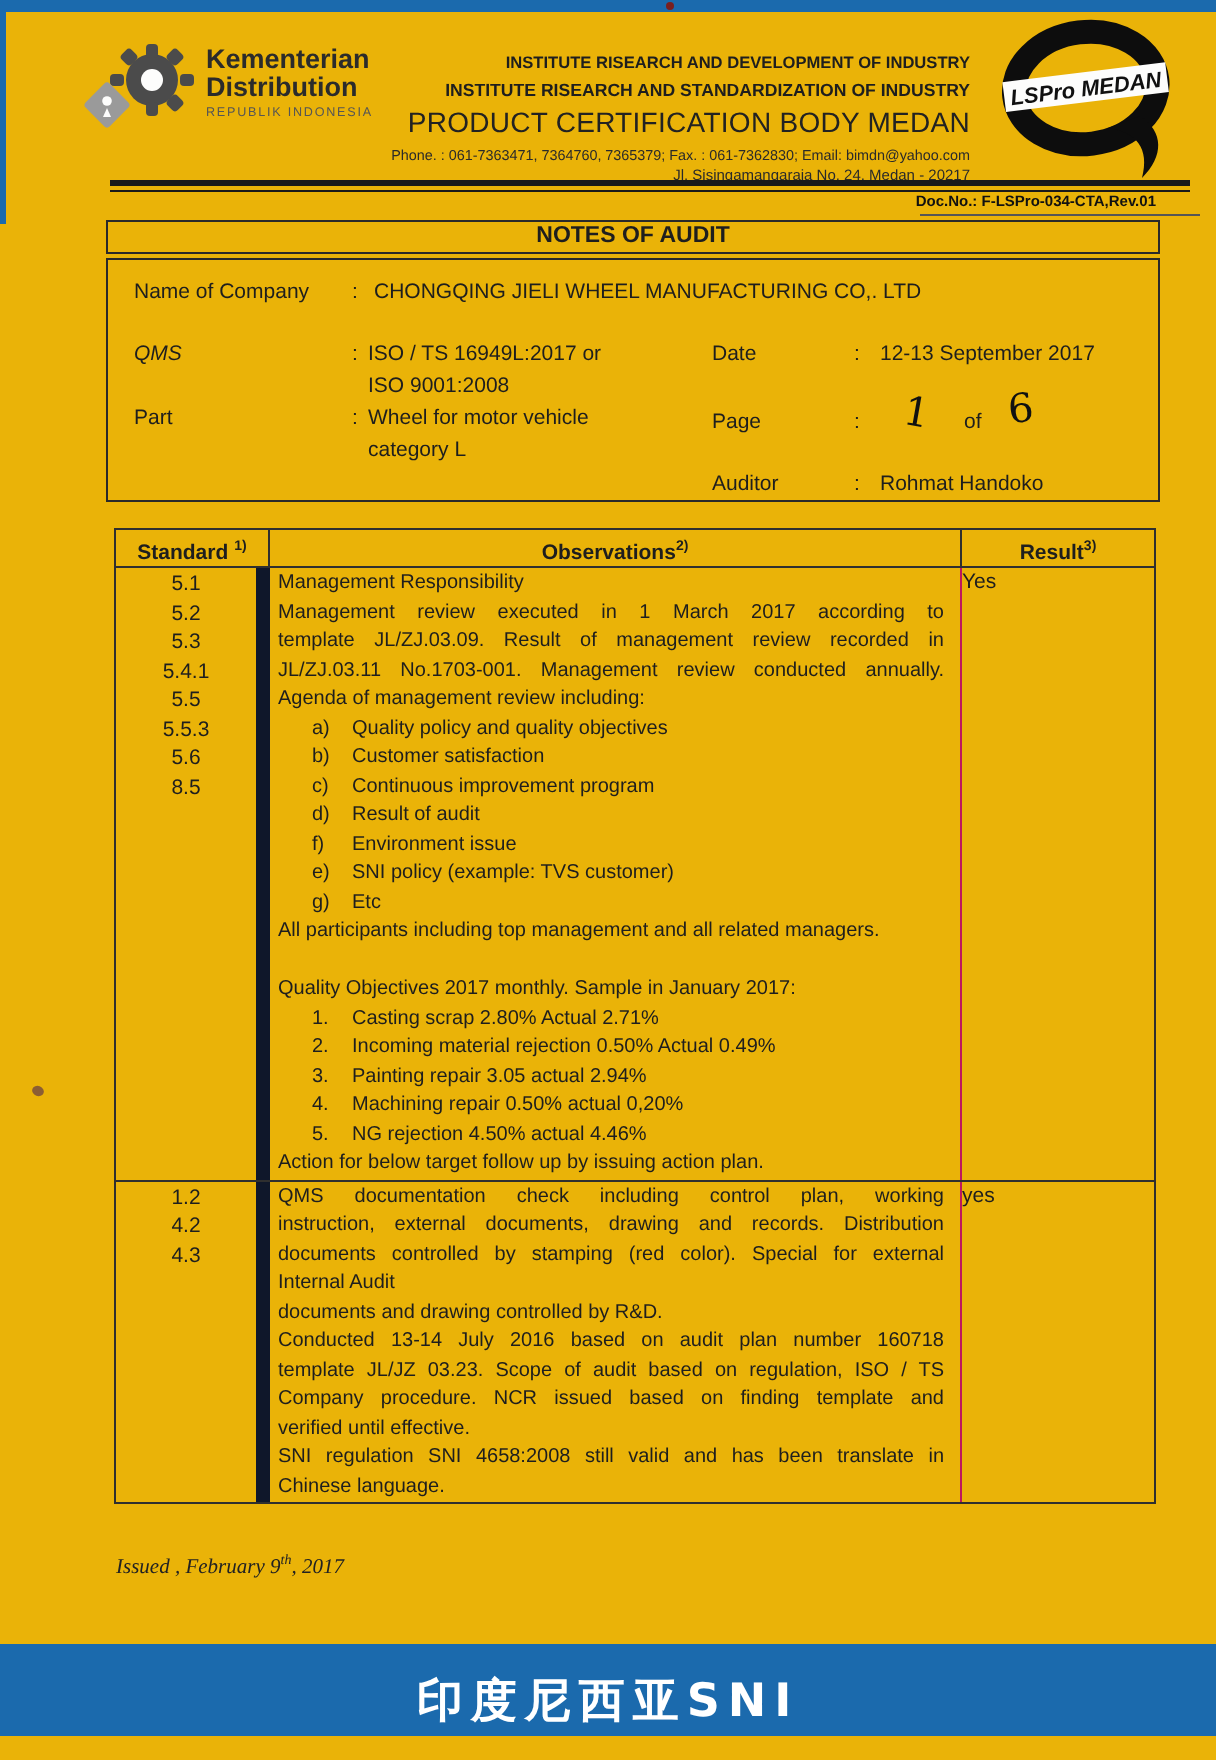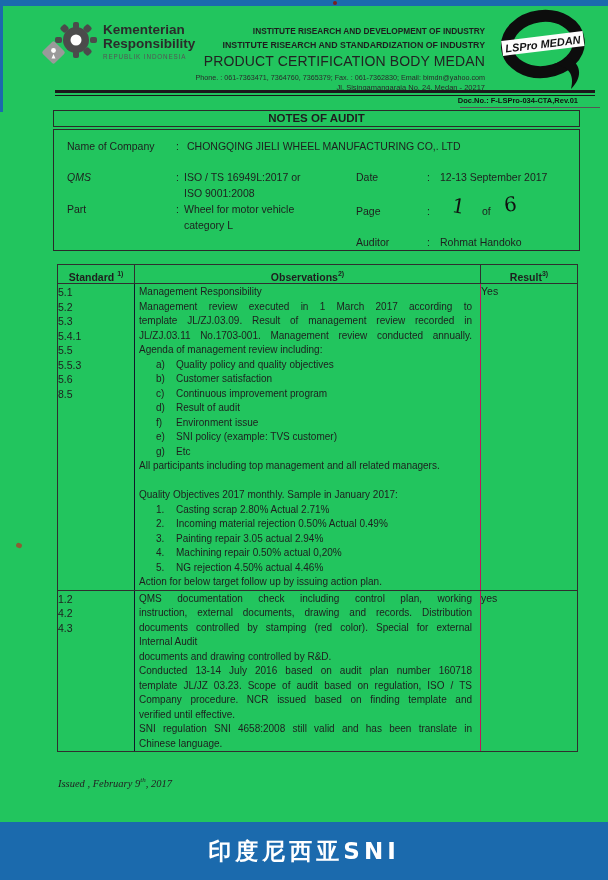--- a/index.html
+++ b/index.html
@@ -1,21 +1,21 @@
 <!DOCTYPE html>
 <html style="--accent-blue: #1b6aad;"><head>
 <meta charset="utf-8">
 <style>
   :root{
     --accent-blue:#1b6aad;
     --ink:#1e1e1e;
   }
   html,body{margin:0;padding:0;background:#e8e8e8;}
   .page{
-    position:relative;width:608px;height:880px;background:#22c55e;overflow:hidden;
+    position:relative;width:608px;height:880px;background:#eab308;overflow:hidden;
     font-family:"Liberation Sans", sans-serif;color:var(--ink);
   }
   
   .top-bar{position:absolute;left:0;top:0;width:608px;height:6px;background:var(--accent-blue);}
   .left-edge{position:absolute;left:0;top:0;width:3px;height:112px;background:var(--accent-blue);}
   .red-speck{position:absolute;left:333px;top:1px;width:4px;height:4px;border-radius:50%;background:#7a1f1f;}
   .brown-speck{position:absolute;left:16px;top:543px;width:6px;height:5px;border-radius:50%;background:#8b5e34;transform:rotate(20deg);}
 
   
   .gov-logo{position:absolute;left:40px;top:20px;display:flex;align-items:flex-start;}
@@ -46,33 +46,33 @@
   .audit-table{position:absolute;left:57px;top:264px;width:521px;border:1.2px solid #2f2f2f;box-sizing:border-box;}
   .thead{display:flex;border-bottom:1px solid #2f2f2f;height:18px;font-weight:bold;font-size:10.5px;line-height:17px;text-align:center;}
   .thead sup{font-size:7px;}
   .sup-gap{margin-left:3px;}
   .hc1{width:77px;border-right:1px solid #2f2f2f;box-sizing:border-box;}
   .hc2{flex:1;border-right:1px solid #2f2f2f;box-sizing:border-box;}
   .hc3{width:96px;box-sizing:border-box;}
   .trow{display:flex;}
   .trow + .trow{border-top:1px solid #2f2f2f;}
   .cell{box-sizing:border-box;}
-  .c1{width:77px;border-right:1px solid #0f172a;text-align:left;padding-top:1px;font-size:10.5px;}
+  .c1{width:77px;border-right:7px solid #0f172a;text-align:center;padding-top:1px;font-size:10.5px;}
   .c1 .std{line-height:14.5px;}
   .c2{flex:1;border-right:1px solid #be185d;padding:1px 8px 0 4px;font-size:10px;}
   .c3{width:96px;text-align:left;padding-top:1px;font-size:10.5px;}
   .ln{line-height:14.5px;}
   .ln.just{text-align:justify;text-align-last:justify;}
   .ln.item{padding-left:17px;}
   .ln .mk{display:inline-block;width:20px;}
 
   .issued{position:absolute;left:58px;top:776px;font-family:"Liberation Serif", serif;font-style:italic;font-size:10.5px;color:#222;}
   .issued sup{font-size:7px;font-style:italic;}
 
-  .banner{position:absolute;left:0;top:822px;width:608px;height:58px;background:var(--accent-blue);text-align:center;}
+  .banner{position:absolute;left:0;top:822px;width:608px;height:46px;background:var(--accent-blue);text-align:center;}
   .banner span{font-family:"DejaVu Sans", sans-serif;color:#ffffff;font-weight:bold;font-size:23px;line-height:58px;letter-spacing:4px;}
 </style>
 </head>
 <body>
 
 <div class="page">
   <div class="top-bar"></div>
   <div class="left-edge"></div>
   <div class="red-speck"></div>
   <div class="brown-speck"></div>
@@ -89,21 +89,21 @@
         <rect x="44" y="28" width="7" height="7" rx="2" transform="rotate(-45 47.5 31.5)"></rect>
         <rect x="21" y="5" width="7" height="7" rx="2" transform="rotate(-45 24.5 8.5)"></rect>
       </g>
       <circle cx="36" cy="20" r="5.5" fill="#fdfdfc"></circle>
       <rect x="5" y="24" width="17" height="17" rx="2" transform="rotate(45 13.5 32.5)" fill="#9a9a9a"></rect>
       <circle cx="13.5" cy="30.5" r="2.4" fill="#fdfdfc"></circle>
       <path d="M13.5 34 L11.5 38.5 L15.5 38.5 Z" fill="#fdfdfc"></path>
     </svg>
     <div class="gov-text">
       <div class="gov-line">Kementerian</div>
-      <div class="gov-line">Responsibility</div>
+      <div class="gov-line">Distribution</div>
       <div class="gov-rep">REPUBLIK INDONESIA</div>
     </div>
   </div>
 
   <div class="hdr-center">
     <div class="inst1">INSTITUTE RISEARCH AND DEVELOPMENT OF INDUSTRY</div>
     <div class="inst2">INSTITUTE RISEARCH AND STANDARDIZATION OF INDUSTRY</div>
     <div class="body-name">PRODUCT CERTIFICATION BODY MEDAN</div>
     <div class="phone">Phone. : 061-7363471, 7364760, 7365379; Fax. : 061-7362830; Email: bimdn@yahoo.com</div>
     <div class="addr">Jl. Sisingamangaraja No. 24, Medan - 20217</div>

